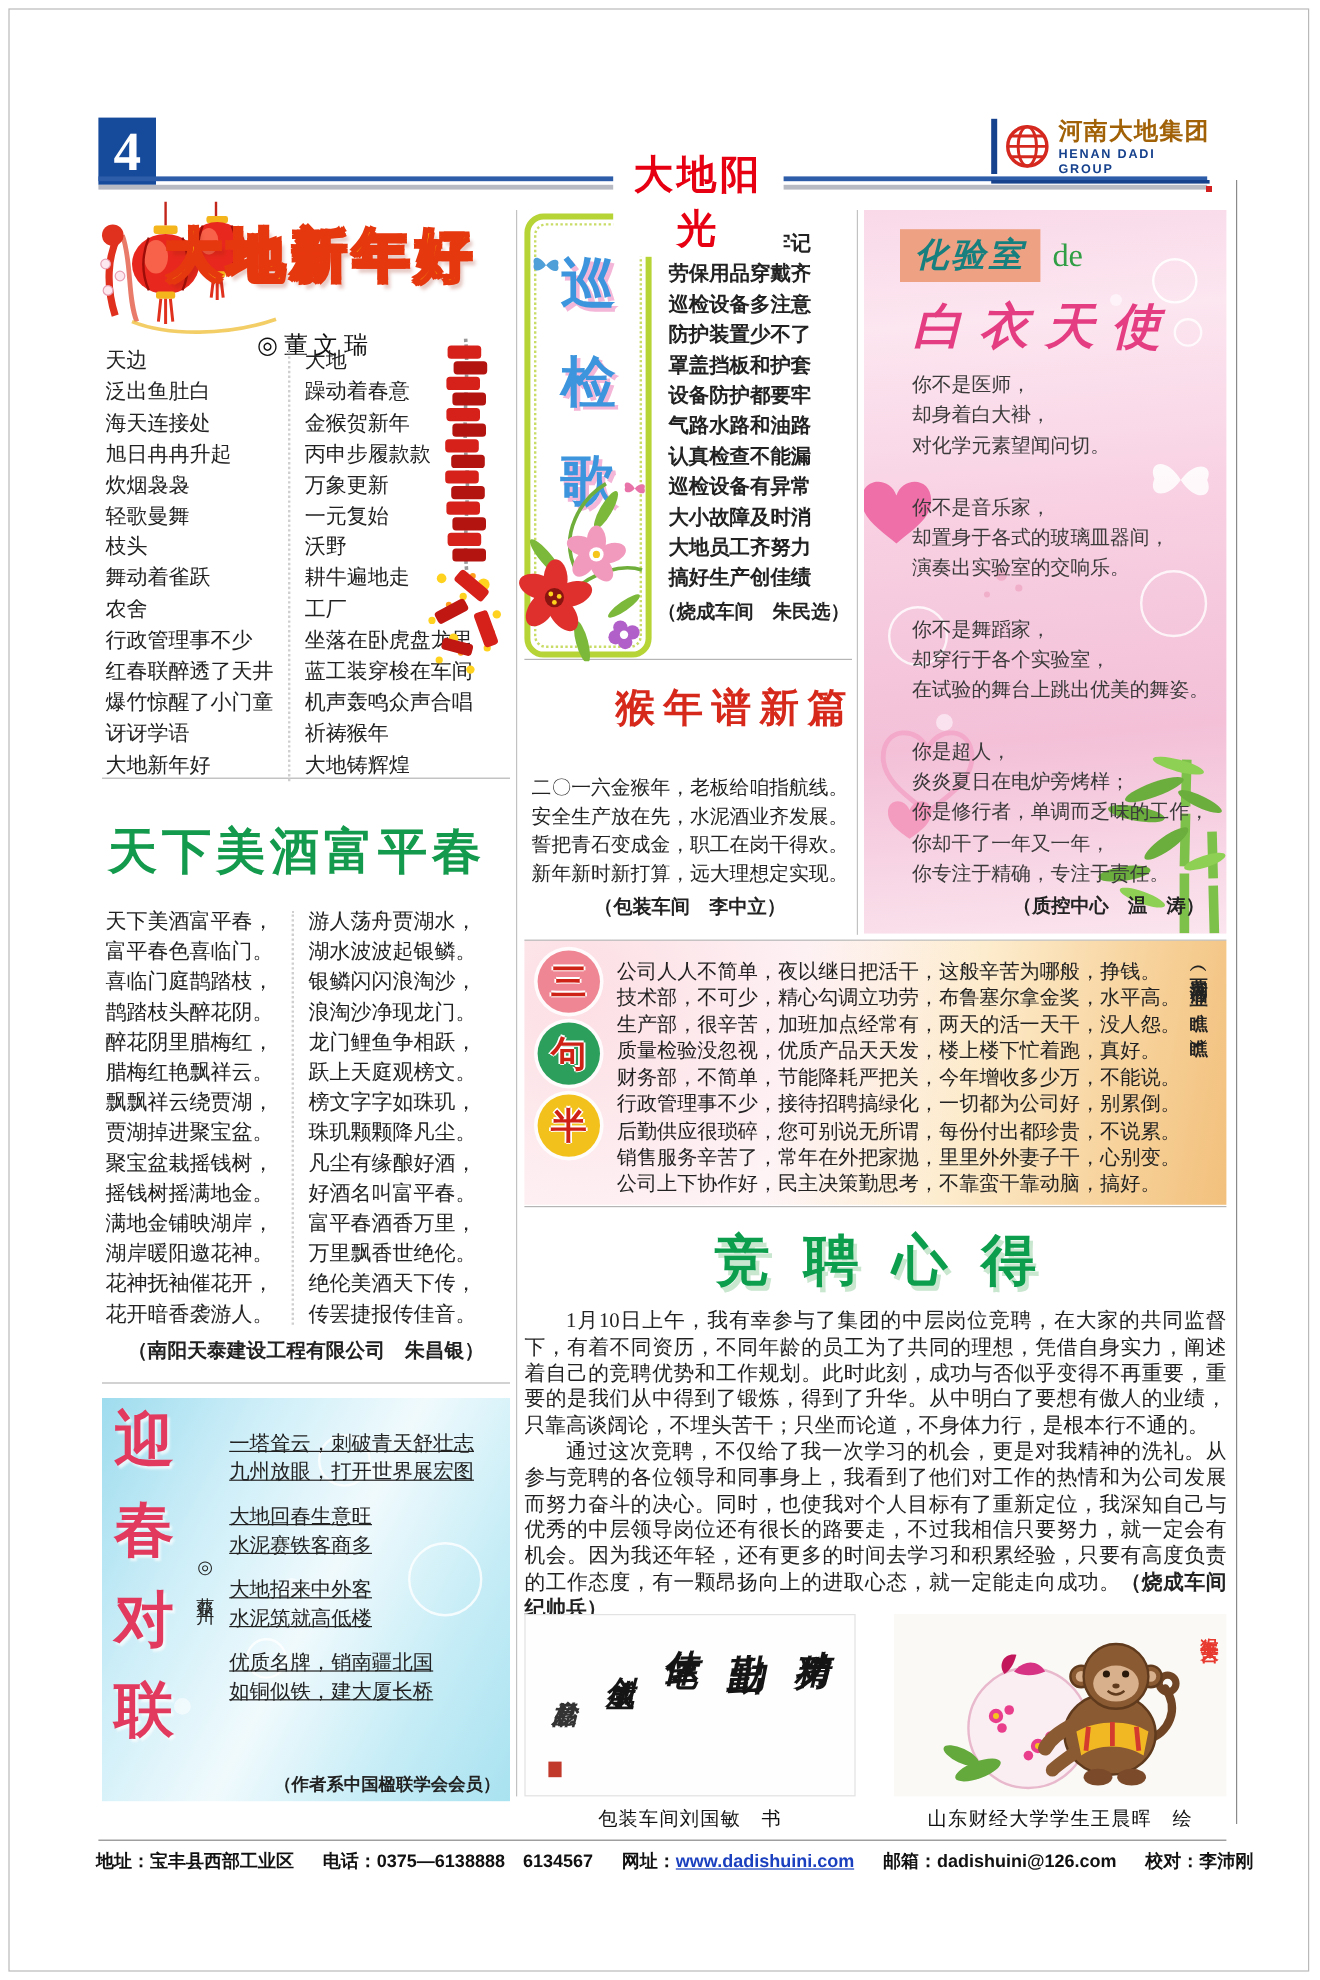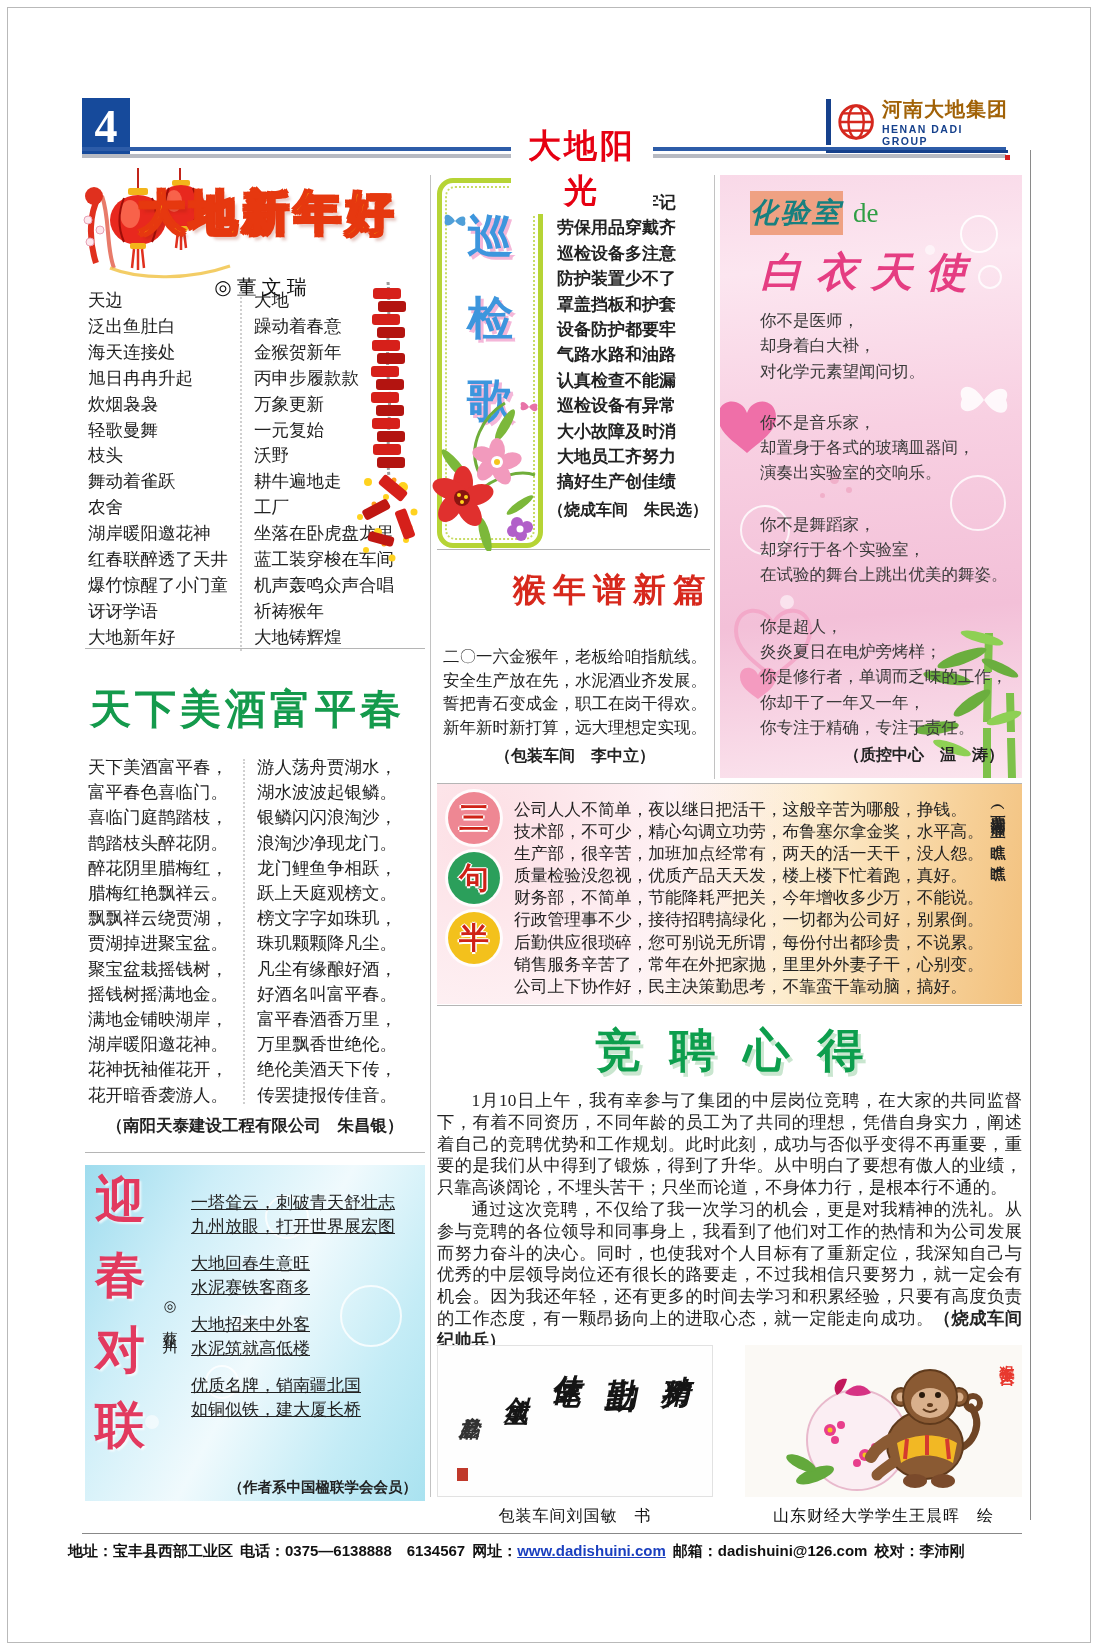--- a/index.html
+++ b/index.html
@@ -84,21 +84,21 @@
            color:#d7281c;letter-spacing:7px;}
   .mkLines{left:437px;top:645px;width:276px;text-align:center;font-size:16.5px;}
   .mk-line{line-height:23.6px;white-space:nowrap;}
   .mkAttr{left:437px;top:746px;width:276px;text-align:center;font-weight:bold;font-size:16px;}
 
   
   .angelCard{left:720px;top:175px;width:302px;height:603px;overflow:hidden;
              background:linear-gradient(175deg,#f9d9e8 0%,#fce6f0 16%,#f8d0e2 42%,#f3c0d8 72%,#fbe5ee 100%);}
   .labBoxWrap{position:absolute;left:30px;top:16px;display:flex;align-items:baseline;}
   .labBox{background:#efa183;color:#17807f;font-style:italic;font-weight:bold;font-size:28px;
-          padding:3px 0;letter-spacing:3px;}
+          padding:3px 12px;letter-spacing:3px;}
   .labDe{color:#2f9e44;font-size:27px;margin-left:10px;font-family:"Liberation Serif",serif;}
   .angelTitle{position:absolute;left:0;top:70px;width:100%;text-align:center;font-style:italic;font-weight:bold;
               font-size:41px;color:#e53d82;letter-spacing:14px;}
   .angelStanzas{position:absolute;left:40px;top:133px;width:256px;font-size:16.5px;color:#3a3a3a;}
   .angelStanzas .stz{margin-bottom:26px;}
   .an-line{line-height:25.3px;white-space:nowrap;}
   .angelAttr{position:absolute;right:18px;top:570px;font-weight:bold;font-size:16px;color:#222;}
   .pdot{position:absolute;border-radius:50%;background:#ec9dbb;opacity:.6;}
 
   
@@ -133,21 +133,21 @@
   .calBox .cal-col:nth-child(2){font-size:33px;transform:rotate(-3deg);}
   .calBox .cal-col:nth-child(4){font-size:24px;margin-top:26px;}
   .calBox .cal-col:nth-child(5){font-size:20px;margin-top:48px;color:#333;}
   .calSeal{position:absolute;left:20px;bottom:14px;width:11px;height:13px;background:#c0392b;}
   .mkyBox{left:745px;top:1345px;width:277px;height:152px;background:#fbf9f5;position:absolute;overflow:hidden;}
   .mkyLabel{position:absolute;right:6px;top:8px;writing-mode:vertical-rl;color:#e8392f;font-weight:bold;
             font-size:15px;letter-spacing:2px;}
   .caption{position:absolute;text-align:center;font-size:16px;letter-spacing:1px;color:#111;}
 
   
-  .footer{left:68px;top:1542px;width:940px;display:flex;gap:7px;white-space:nowrap;
+  .footer{left:80px;top:1542px;width:940px;display:flex;gap:24px;white-space:nowrap;
           font-family:"Liberation Sans",sans-serif;font-weight:bold;font-size:15px;color:#111;}
   .weblink{color:#1a3fbf;text-decoration:underline;}
 </style>
 </head>
 <body>
 
 <div id="page">
   <div class="frame"></div>
 
   <div class="abs pagenum">4</div>
@@ -215,21 +215,21 @@
     <div class="c1">
         <div class="pline">天边</div>
         <div class="pline">泛出鱼肚白</div>
         <div class="pline">海天连接处</div>
         <div class="pline">旭日冉冉升起</div>
         <div class="pline">炊烟袅袅</div>
         <div class="pline">轻歌曼舞</div>
         <div class="pline">枝头</div>
         <div class="pline">舞动着雀跃</div>
         <div class="pline">农舍</div>
-        <div class="pline">湖岸暖阳邀花神</div>
+        <div class="pline">行政管理事不少</div>
         <div class="pline">红春联醉透了天井</div>
         <div class="pline">爆竹惊醒了小门童</div>
         <div class="pline">讶讶学语</div>
         <div class="pline">大地新年好</div>
       </div>
     <div class="sep"></div>
     <div class="c2">
         <div class="pline">大地</div>
         <div class="pline">躁动着春意</div>
         <div class="pline">金猴贺新年</div>

